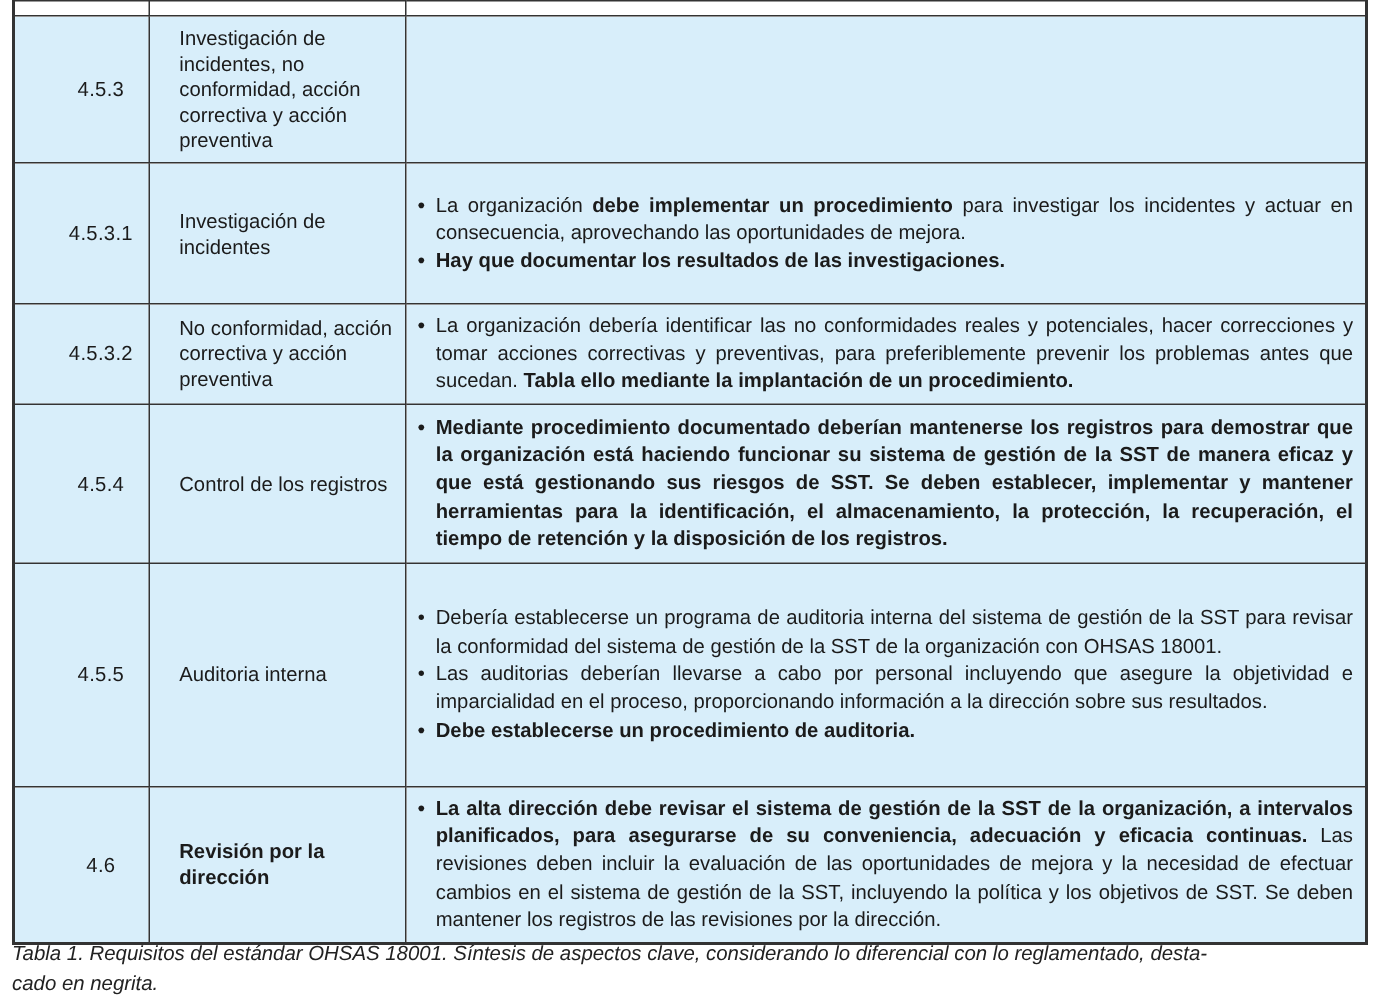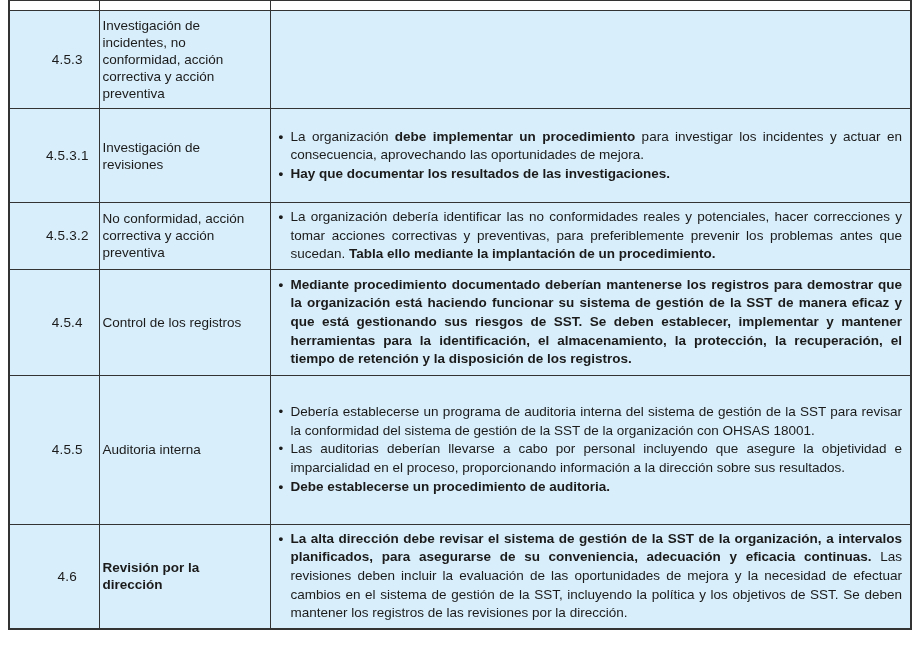--- a/index.html
+++ b/index.html
@@ -38,21 +38,21 @@
   }
   td.num-cell {
     text-align: center;
     vertical-align: middle;
     font-size: 13.5px;
     letter-spacing: 0.2px;
     padding-left: 27px;
   }
   td.title-cell {
     vertical-align: middle;
-    padding: 6px 8px 6px 3px;
+    padding: 6px 8px 6px 20px;
     font-size: 13.5px;
     line-height: 17px;
   }
   td.title-cell.bold { font-weight: bold; }
   td.desc-cell {
     vertical-align: middle;
     padding: 5px 8px 5px 8px;
     font-size: 13.5px;
     line-height: 18.6px;
   }
@@ -97,21 +97,21 @@
         <td></td>
       </tr>
 
     <tr style="height: 93px;">
           <td class="num-cell">4.5.3</td>
           <td class="title-cell">Investigación de incidentes, no conformidad, acción correctiva y acción preventiva</td>
           <td class="desc-cell"></td>
         </tr>
         <tr style="height: 94px;">
           <td class="num-cell">4.5.3.1</td>
-          <td class="title-cell">Investigación de revisiones</td>
+          <td class="title-cell">Investigación de incidentes</td>
           <td class="desc-cell">
             <div class="bullet"><span class="bullet-marker b">•</span><span>La organización </span><span class="b">debe implementar un procedimiento</span><span> para investigar los incidentes y actuar en consecuencia, aprovechando las oportunidades de mejora.</span></div>
             <div class="bullet"><span class="bullet-marker b">•</span><span class="b">Hay que documentar los resultados de las investigaciones.</span></div>
           </td>
         </tr>
         <tr style="height: 65px;">
           <td class="num-cell">4.5.3.2</td>
           <td class="title-cell">No conformidad, acción correctiva y acción preventiva</td>
           <td class="desc-cell">
             <div class="bullet"><span class="bullet-marker b">•</span><span>La organización debería identificar las no conformidades reales y potenciales, hacer correcciones y tomar acciones correctivas y preventivas, para preferiblemente prevenir los problemas antes que sucedan. </span><span class="b">Tabla ello mediante la implantación de un procedimiento.</span></div>
@@ -136,14 +136,18 @@
         <tr style="height: 100px;">
           <td class="num-cell">4.6</td>
           <td class="title-cell bold">Revisión por la dirección</td>
           <td class="desc-cell">
             <div class="bullet"><span class="bullet-marker b">•</span><span class="b">La alta dirección debe revisar el sistema de gestión de la SST de la organización, a intervalos planificados, para asegurarse de su conveniencia, adecuación y eficacia continuas. </span><span>Las revisiones deben incluir la evaluación de las oportunidades de mejora y la necesidad de efectuar cambios en el sistema de gestión de la SST, incluyendo la política y los objetivos de SST. Se deben mantener los registros de las revisiones por la dirección.</span></div>
           </td>
         </tr>
       </tbody>
   </table>
 
+  <div class="caption">
+    <div>Tabla 1. Requisitos del estándar OHSAS 18001. Síntesis de aspectos clave, considerando lo diferencial con lo reglamentado, desta-</div>
+    <div>cado en negrita.</div>
+  </div>
 
 </div>
 
 </body></html>

